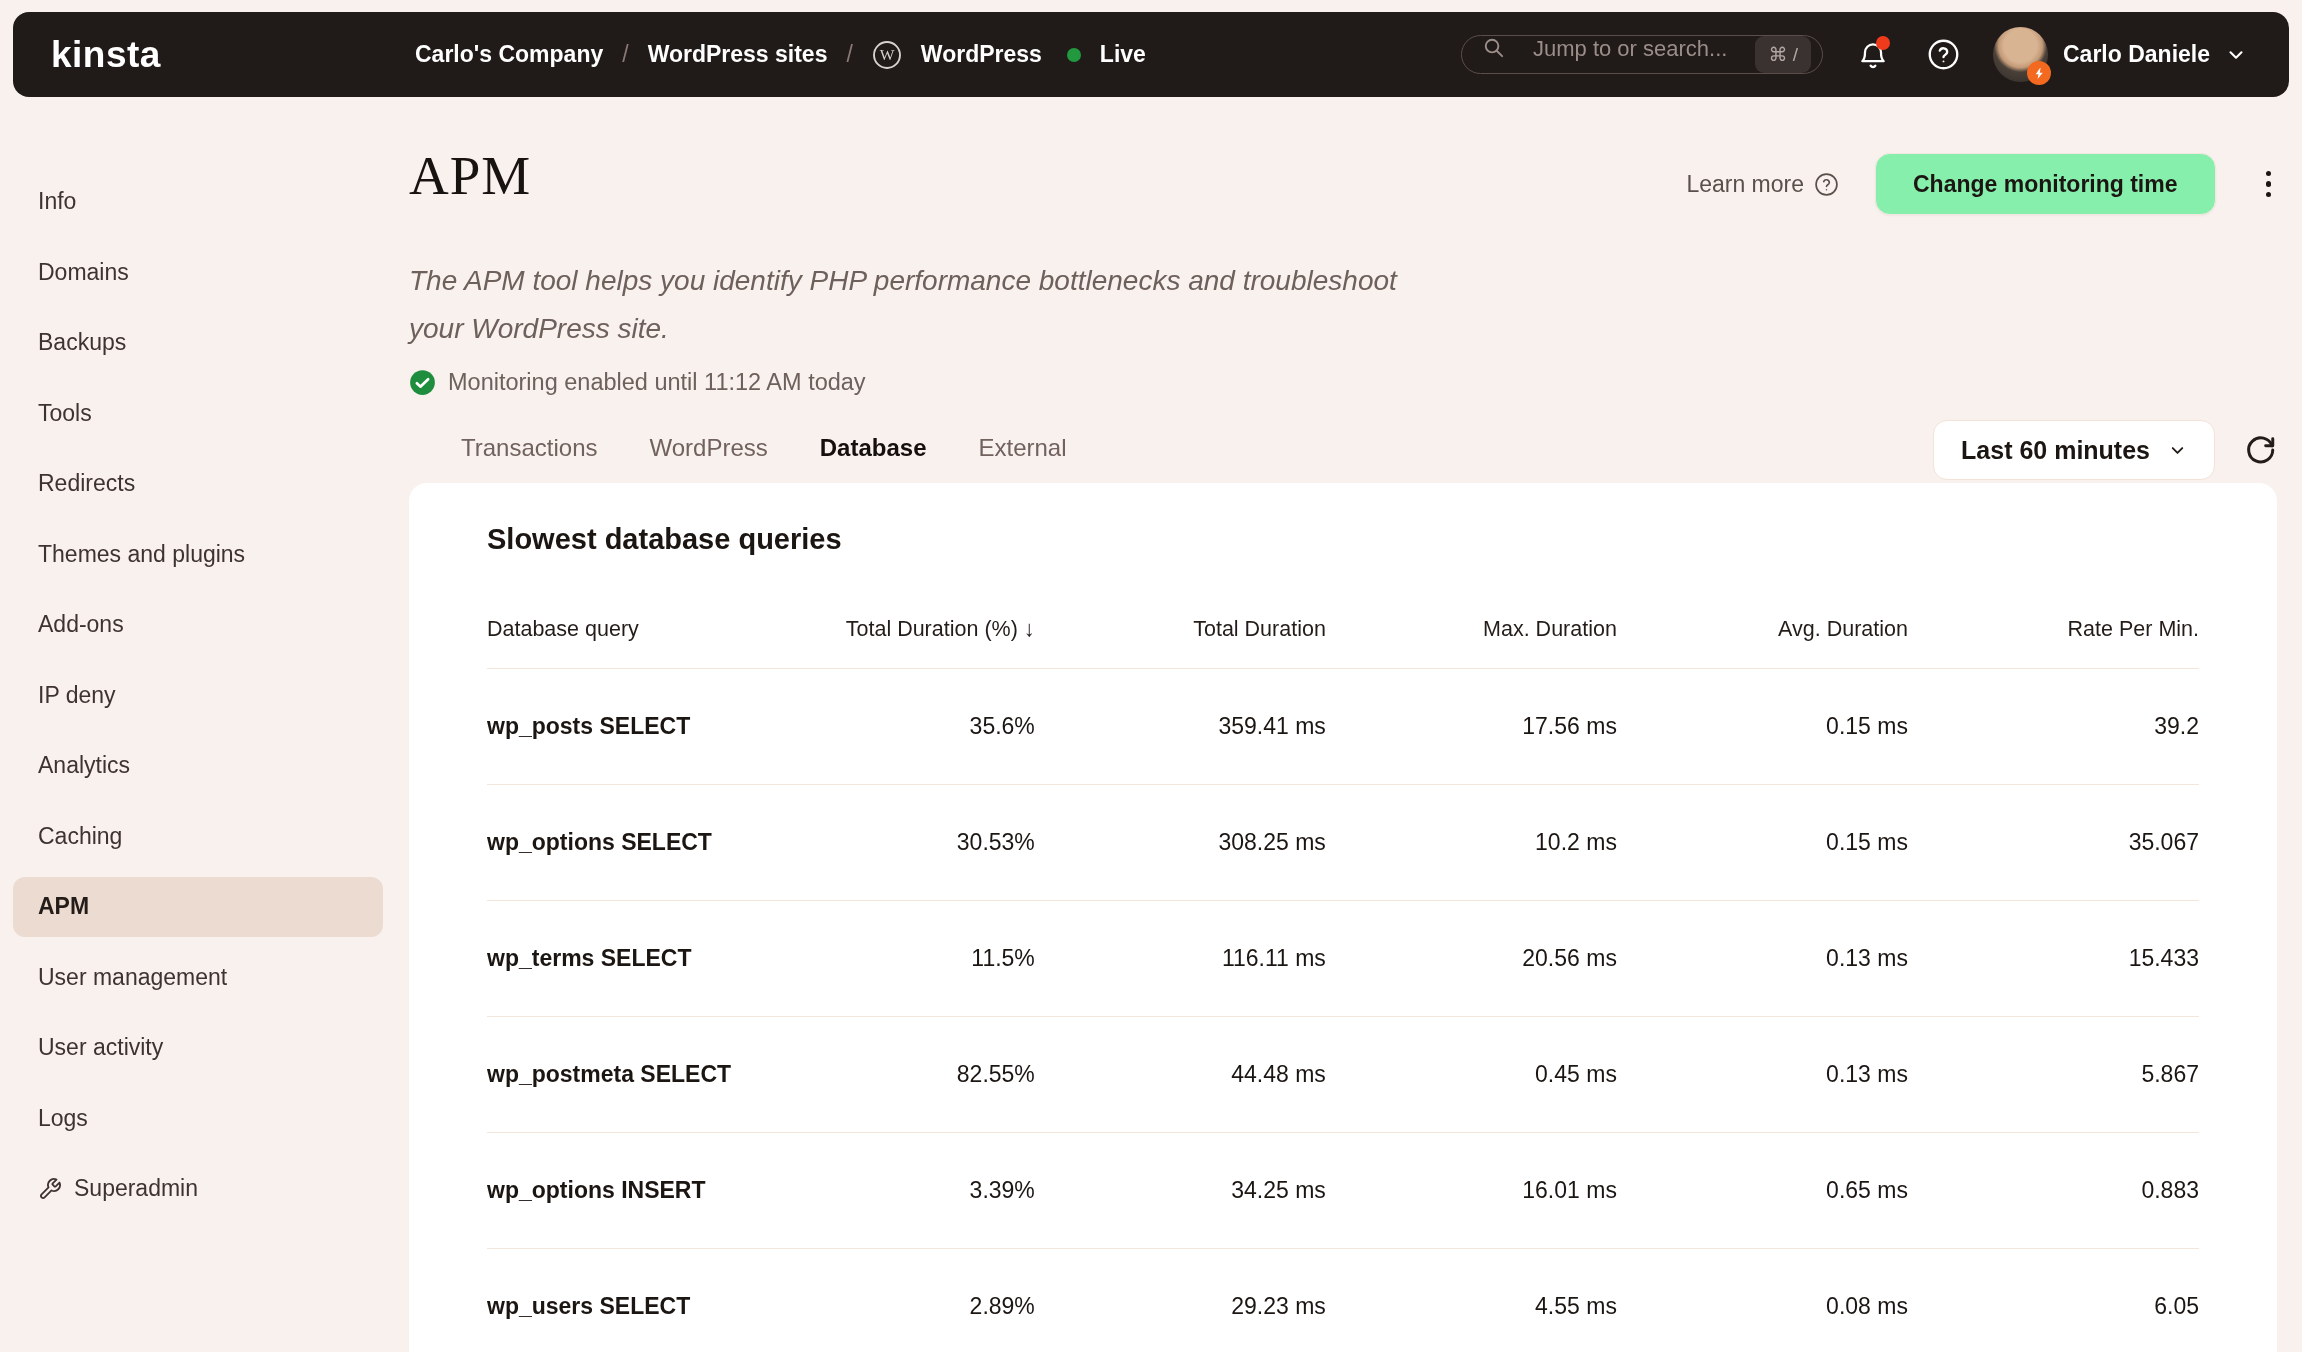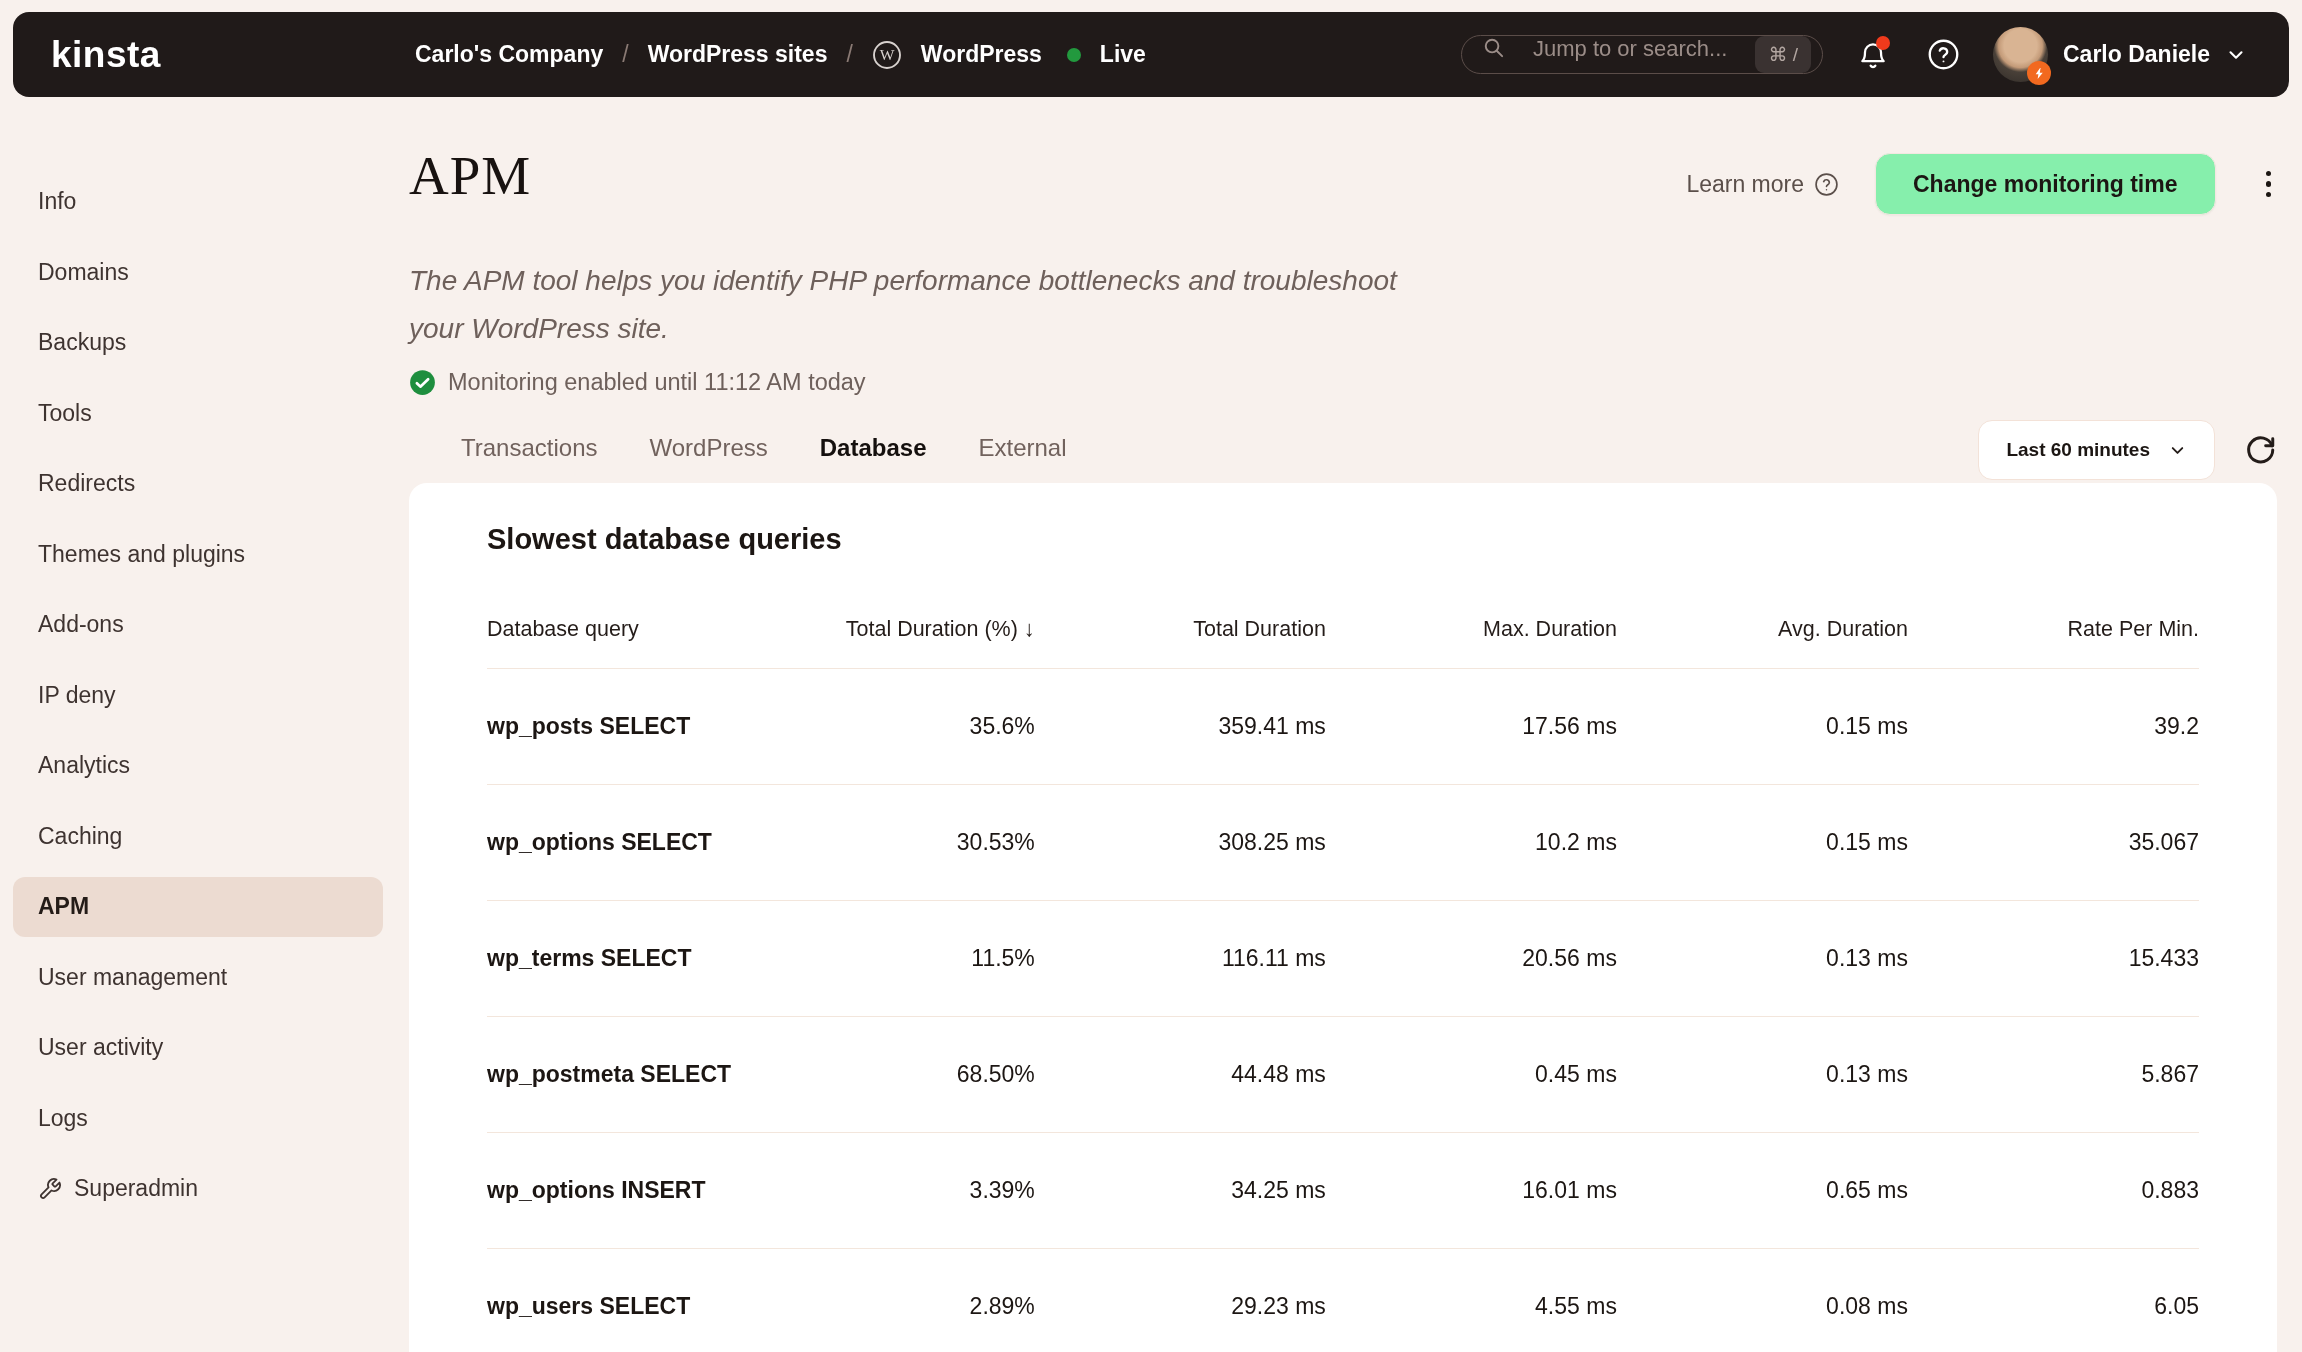--- a/index.html
+++ b/index.html
@@ -68,21 +68,21 @@
   .monitor-row{ margin-top:16px; display:flex; align-items:center; gap:12px; font-size:23.5px; color:#6e605b; }
   .tabs-row{ position:relative; margin-top:38px; padding-left:52px; display:flex; gap:52px; align-items:center; }
   .tab{ position:relative; font-size:24px; color:#71625d; font-weight:500; padding-bottom:4px; cursor:pointer; }
   .tab.active{ color:#15100e; font-weight:600; }
   .tab.active::after{
     content:""; position:absolute; left:2px; right:2px; bottom:-22px; height:4px; background:#15100e; border-radius:2px;
   }
   .range-controls{ position:absolute; right:0; top:-14px; display:flex; align-items:center; gap:28px; }
   .range-btn{
     height:60px; padding:0 27px; background:#fff; border:1px solid #f3e2d8; border-radius:14px;
-    display:flex; align-items:center; gap:18px; font-size:19px; font-weight:600; color:#1c1613; cursor:pointer;
+    display:flex; align-items:center; gap:18px; font-size:25px; font-weight:600; color:#1c1613; cursor:pointer;
   }
   
   .card{
     position:absolute; left:0; top:386px; width:100%; height:910px;
     background:#fff; border-radius:18px; padding:40px 78px;
   }
   .card-title{ font-size:29px; font-weight:700; color:#1c1613; }
   table{ width:100%; border-collapse:collapse; margin-top:46px; table-layout:fixed; }
   col.c1{ width:18%; } col.c2{ width:14%; } col.c3{ width:17%; } col.c4{ width:17%; } col.c5{ width:17%; } col.c6{ width:17%; }
   th{
@@ -317,21 +317,21 @@
           <tr>
             <td>wp_terms SELECT</td>
             <td>11.5%</td>
             <td>116.11 ms</td>
             <td>20.56 ms</td>
             <td>0.13 ms</td>
             <td>15.433</td>
           </tr>
           <tr>
             <td>wp_postmeta SELECT</td>
-            <td>68.50%</td>
+            <td>82.55%</td>
             <td>44.48 ms</td>
             <td>0.45 ms</td>
             <td>0.13 ms</td>
             <td>5.867</td>
           </tr>
           <tr>
             <td>wp_options INSERT</td>
             <td>3.39%</td>
             <td>34.25 ms</td>
             <td>16.01 ms</td>

